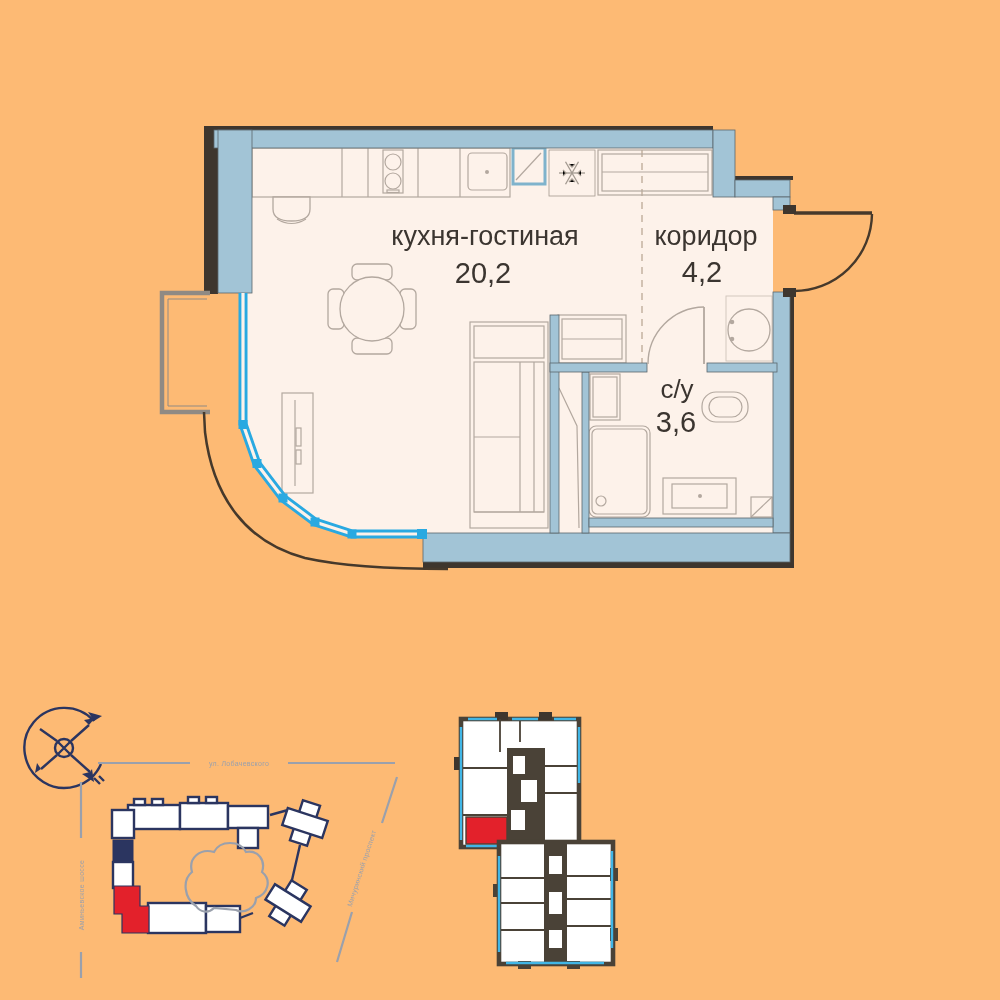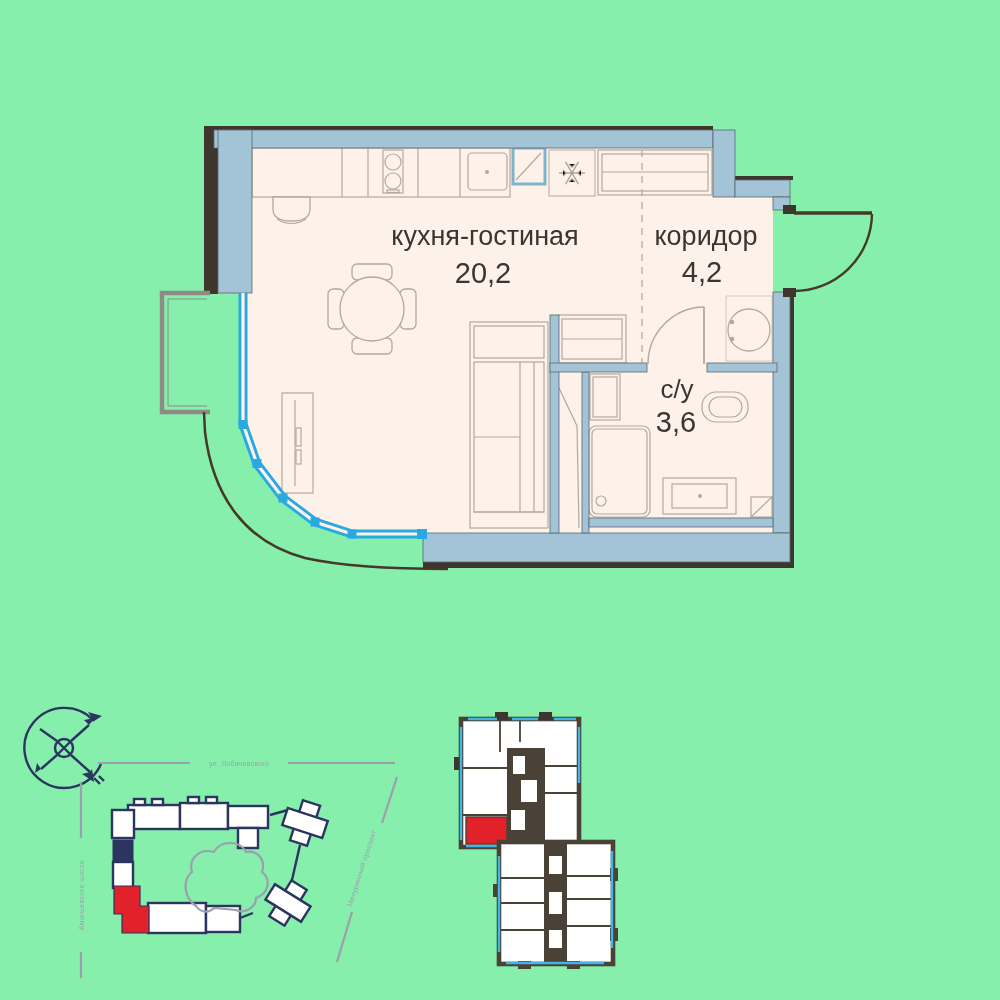--- a/index.html
+++ b/index.html
@@ -1,16 +1,16 @@
 <!DOCTYPE html>
 <html><head>
 <meta charset="utf-8">
 <style>
   html,body{margin:0;padding:0;background:#000;}
-  .stage{position:relative;width:1000px;height:1000px;background:#86efac;overflow:hidden;}
+  .stage{position:relative;width:1000px;height:1000px;background:#fdba74;overflow:hidden;}
   svg{position:absolute;left:0;top:0;}
   text{font-family:"Liberation Sans","DejaVu Sans",sans-serif;}
   .room-name{fill:#3b3530;font-size:27px;}
   .room-area{fill:#3b3530;font-size:29px;}
   .su-name{fill:#3b3530;font-size:26px;}
   .street-label{fill:#9aa0ac;font-size:7px;letter-spacing:.3px;}
   .furn{fill:#fdf2ea;stroke:#b3a89f;stroke-width:1.3;}
   .furnl{fill:none;stroke:#b3a89f;stroke-width:1.2;}
   .wall2{fill:#a2c4d6;stroke:#5b676d;stroke-width:.8;}
   .dark{fill:#3e362e;}

